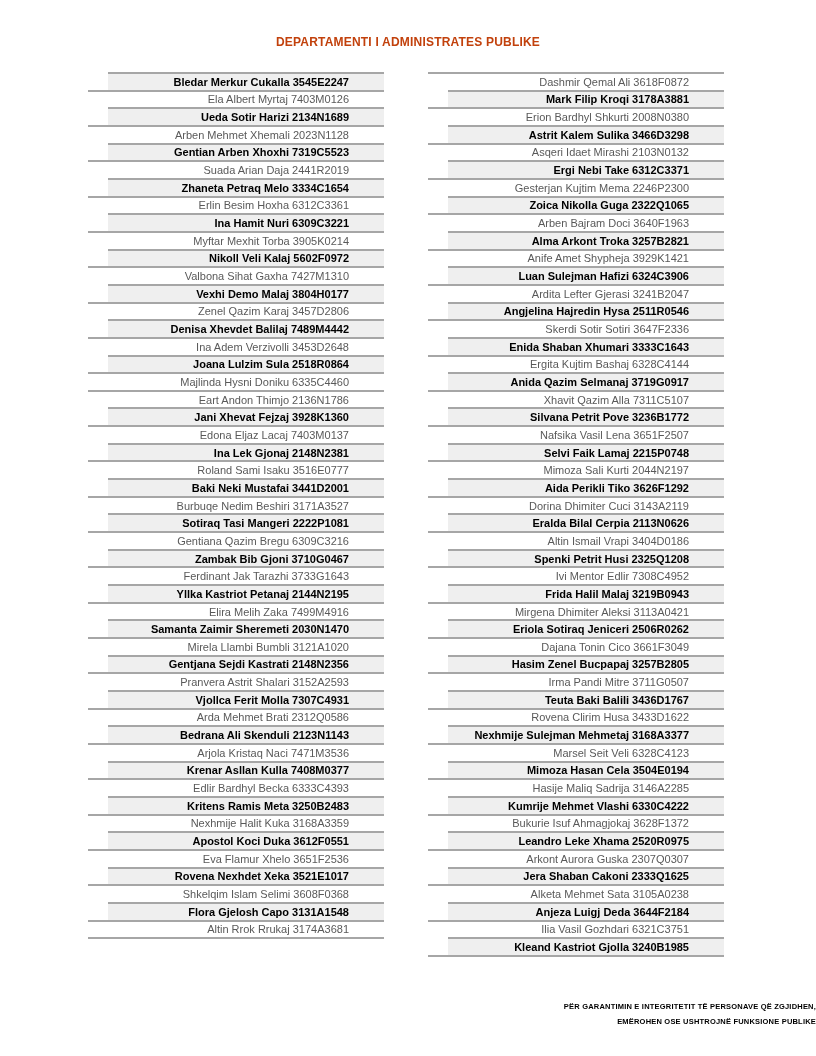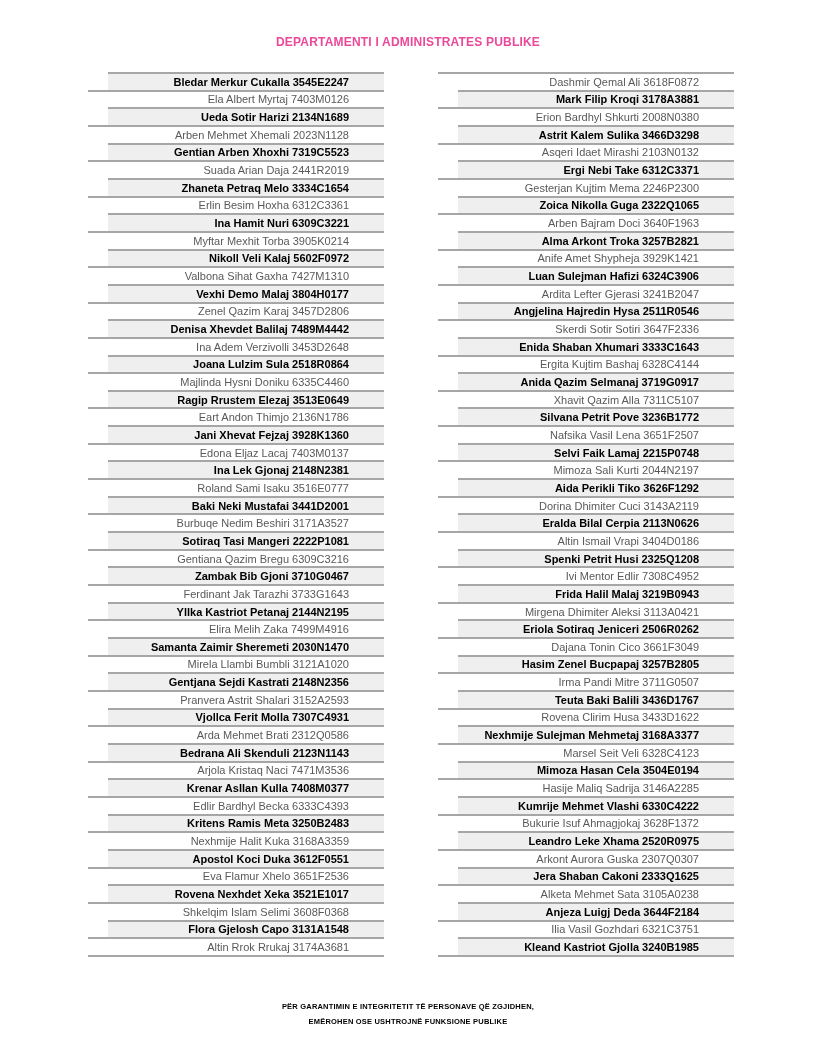--- a/index.html
+++ b/index.html
@@ -16,31 +16,31 @@
     overflow: hidden;
   }
   .title {
     position: absolute;
     top: 35px;
     left: 0;
     width: 100%;
     text-align: center;
     font-size: 12px;
     font-weight: bold;
-    color: #ec4899;
+    color: #c2410c;
     letter-spacing: 0.2px;
   }
   .col {
     position: absolute;
     top: 72px;
     width: 296px;
     border-bottom: 2px solid var(--row-border, #a6a6a6);
   }
   .col-left  { left: 88px; }
-  .col-right { left: 438px; text-align: center; }
+  .col-right { left: 428px; text-align: center; }
   .row {
     box-sizing: border-box;
     height: 17.66px;
     border-top: 2px solid var(--row-border, #a6a6a6);
     display: flex;
     align-items: center;
     justify-content: flex-end;
     padding-right: 35px;
     font-size: 11px;
     white-space: nowrap;
@@ -55,21 +55,21 @@
   .row-plain {
     background: var(--row-plain-bg, #ffffff);
     color: var(--text-plain, #595959);
     font-weight: normal;
   }
   .footer {
     position: absolute;
     top: 999px;
     left: 0;
     width: 100%;
-    text-align: center;
+    text-align: right;
     font-size: 7.5px;
     font-weight: bold;
     color: #000000;
     line-height: 15px;
     letter-spacing: 0.2px;
   }
 </style>
 </head>
 <body>
 
@@ -88,21 +88,20 @@
       <div class="row row-emph">Ina Hamit Nuri 6309C3221</div>
       <div class="row row-plain">Myftar Mexhit Torba 3905K0214</div>
       <div class="row row-emph">Nikoll Veli Kalaj 5602F0972</div>
       <div class="row row-plain">Valbona Sihat Gaxha 7427M1310</div>
       <div class="row row-emph">Vexhi Demo Malaj 3804H0177</div>
       <div class="row row-plain">Zenel Qazim Karaj 3457D2806</div>
       <div class="row row-emph">Denisa Xhevdet Balilaj 7489M4442</div>
       <div class="row row-plain">Ina Adem Verzivolli 3453D2648</div>
       <div class="row row-emph">Joana Lulzim Sula 2518R0864</div>
       <div class="row row-plain">Majlinda Hysni Doniku 6335C4460</div>
-      <div class="row row-emph">Ragip Rrustem Elezaj 3513E0649</div>
       <div class="row row-plain">Eart Andon Thimjo 2136N1786</div>
       <div class="row row-emph">Jani Xhevat Fejzaj 3928K1360</div>
       <div class="row row-plain">Edona Eljaz Lacaj 7403M0137</div>
       <div class="row row-emph">Ina Lek Gjonaj 2148N2381</div>
       <div class="row row-plain">Roland Sami Isaku 3516E0777</div>
       <div class="row row-emph">Baki Neki Mustafai 3441D2001</div>
       <div class="row row-plain">Burbuqe Nedim Beshiri 3171A3527</div>
       <div class="row row-emph">Sotiraq Tasi Mangeri 2222P1081</div>
       <div class="row row-plain">Gentiana Qazim Bregu 6309C3216</div>
       <div class="row row-emph">Zambak Bib Gjoni 3710G0467</div>

